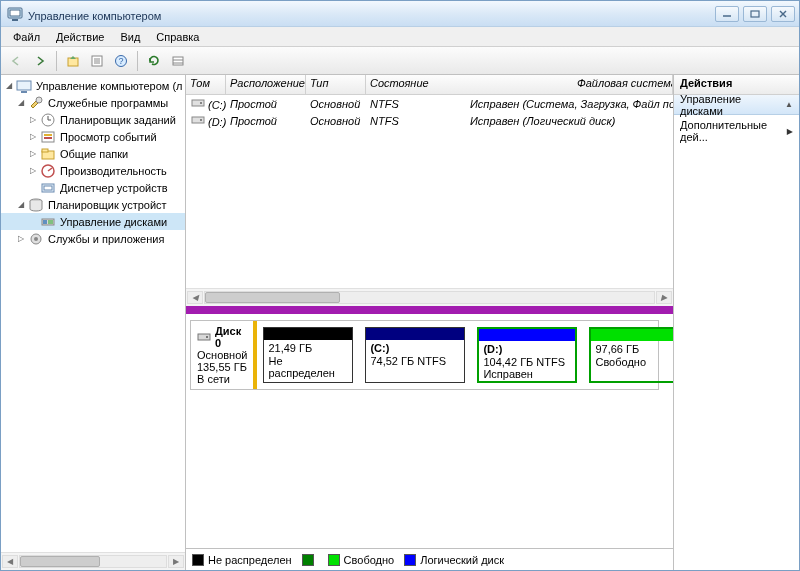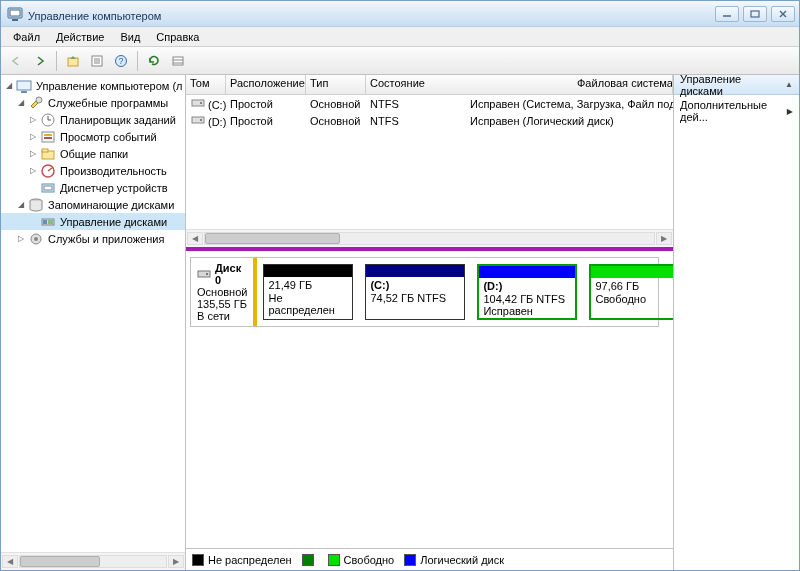--- a/index.html
+++ b/index.html
@@ -128,24 +128,25 @@
 
   
   .center-panel {
     flex:1;
     display:flex;
     flex-direction:column;
     overflow:hidden;
     border-right:1px solid #c0c0c0;
   }
   .volume-list {
-    height: 176px;
+    height: 239px;
     overflow:hidden;
     position:relative;
-    border-bottom: 4px solid #a21caf;
+    border-bottom: 8px solid #a21caf;
+    font-style: italic;
   }
   .vol-header {
     display:flex;
     height:20px;
     background: linear-gradient(to bottom,#fdfdfd,#ececec);
     border-bottom:1px solid #d0d0d0;
   }
   .vol-col {
     border-right:1px solid #d0d0d0;
     padding: 2px 4px;
@@ -431,21 +432,21 @@
 
         <div class="tree-row">
           <span class="tree-indent" style="width:14px"></span>
           <span class="tree-expander">◢</span>
           <span class="tree-icon">
             <svg width="16" height="16">
                 <ellipse cx="8" cy="4" rx="6" ry="2" fill="#d0d0d0" stroke="#888"></ellipse>
                 <path d="M2 4 L2 12 A6 2 0 0 0 14 12 L14 4" fill="#e8e8e8" stroke="#888"></path>
               </svg>
           </span>
-          <span class="tree-label">Запоминающие дисками</span>
+          <span class="tree-label">Планировщик устройст</span>
         </div>
 
         <div class="tree-row selected">
           <span class="tree-indent" style="width:26px"></span>
           <span class="tree-expander none"></span>
           <span class="tree-icon">
             <svg width="16" height="16">
                 <rect x="2" y="5" width="12" height="6" fill="#d8d8d8" stroke="#888"></rect>
                 <rect x="3" y="6" width="4" height="4" fill="#6090c0"></rect>
                 <rect x="8" y="6" width="5" height="4" fill="#80c080"></rect>
@@ -584,20 +585,21 @@
             <span>Свободно</span>
           </div>
         <div class="legend-item">
             <span class="swatch" id="sw-logical" style="background: rgb(0, 0, 255);"></span>
             <span>Логический диск</span>
           </div>
       </div>
     </div>
 
     <div class="actions-panel">
+      <div class="actions-header">Действия</div>
       <div class="actions-sub">
         <span>Управление дисками</span>
         <span class="arr">▲</span>
       </div>
       <div class="action-link">
         <span>Дополнительные дей...</span>
         <span class="chev">▶</span>
       </div>
     </div>
 

